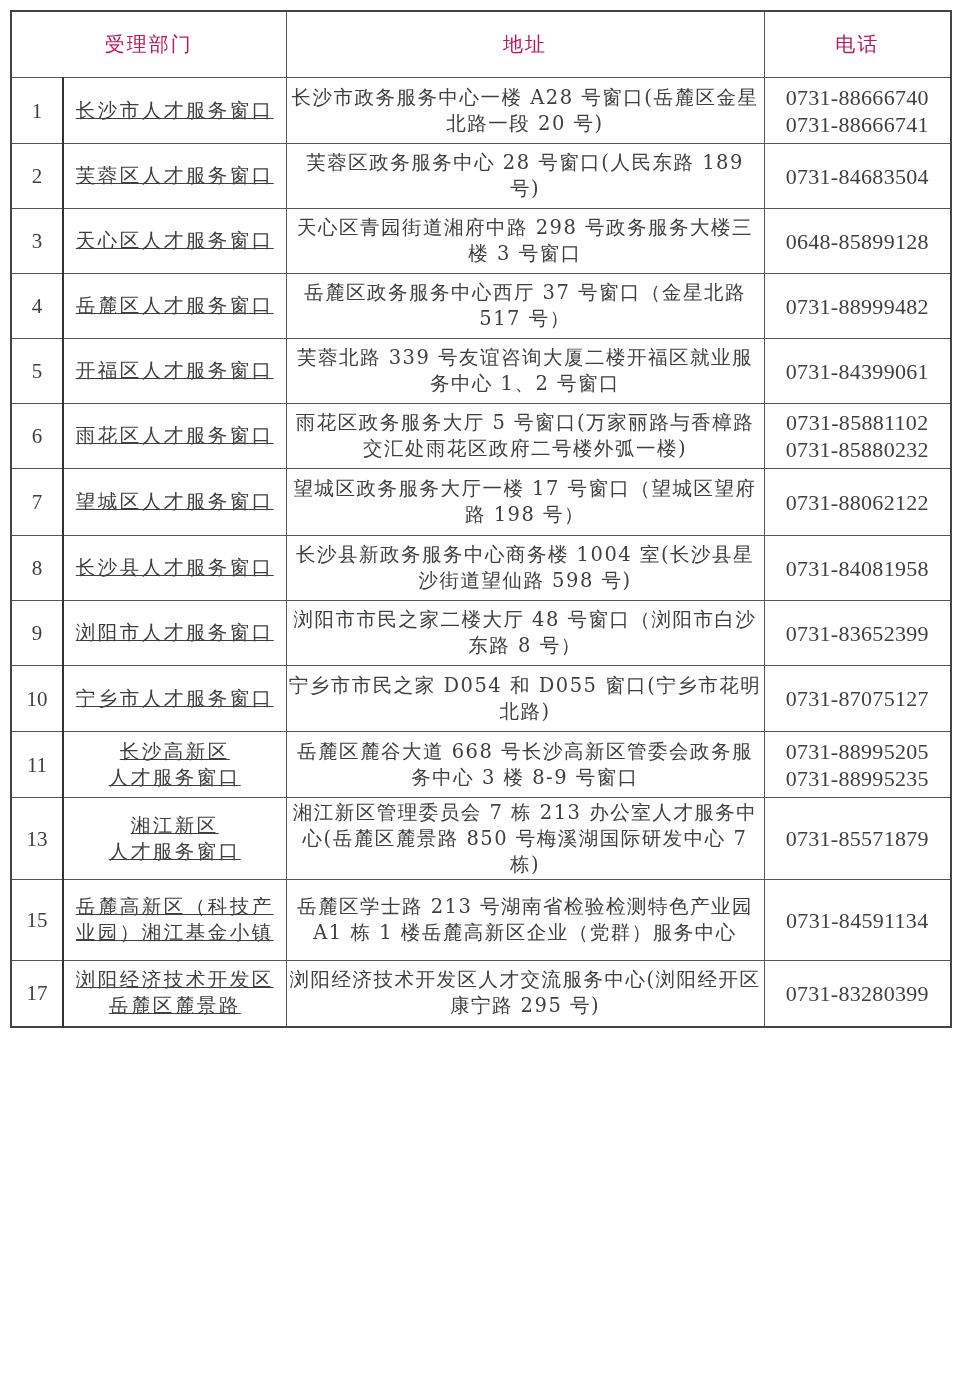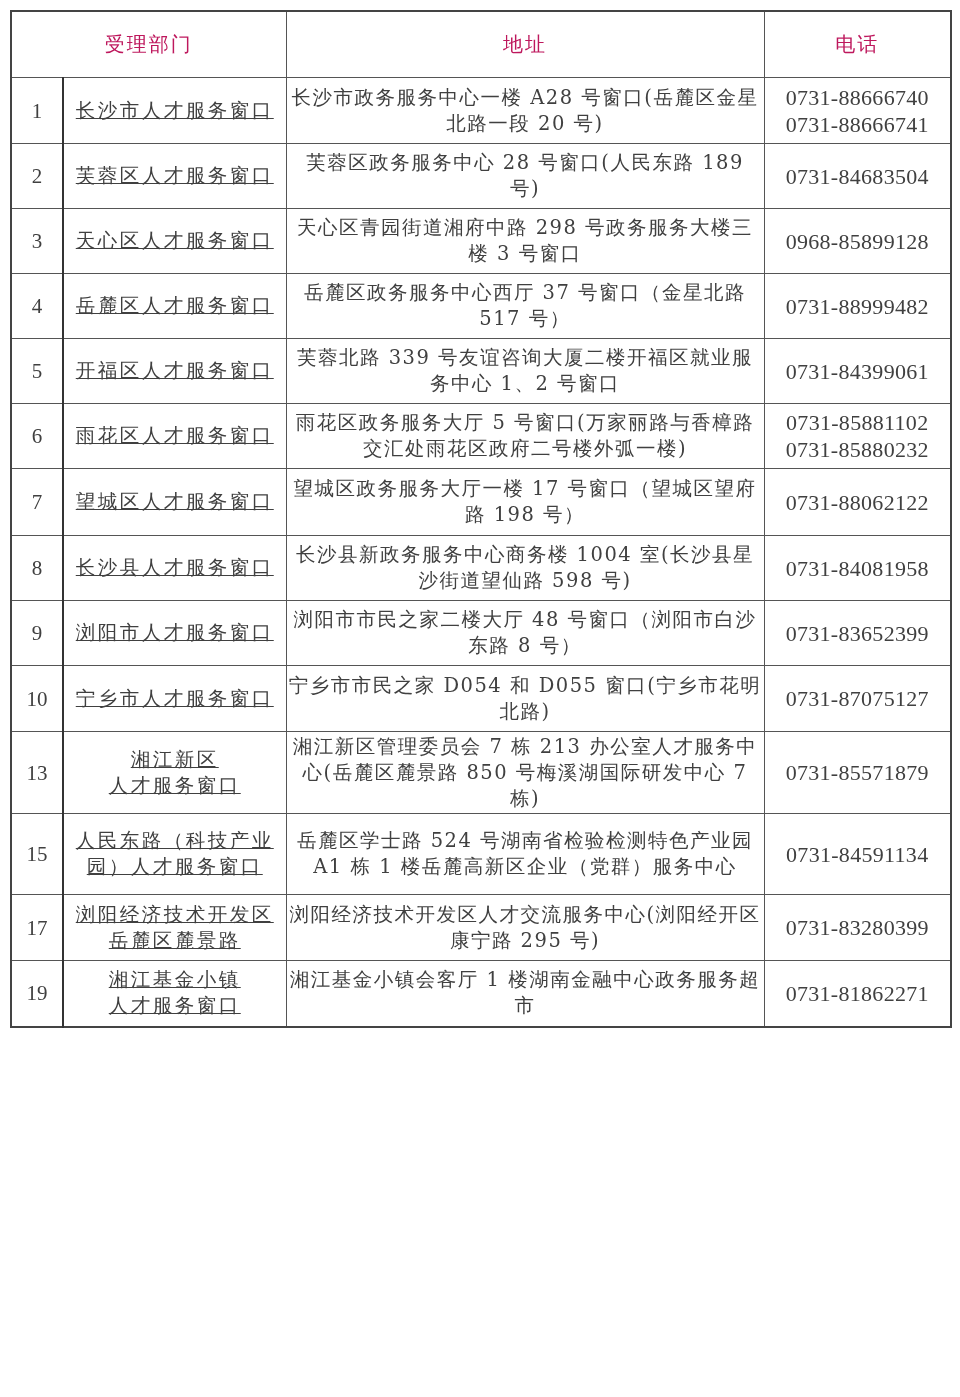--- a/index.html
+++ b/index.html
@@ -55,21 +55,21 @@
         <td class="addr">芙蓉区政务服务中心 28 号窗口(人民东路 189 号)</td>
         <td class="tel">
           <span class="line">0731-84683504</span>
         </td>
       </tr>
       <tr style="height: 65px;">
         <td class="idx">3</td>
         <td class="dept">天心区人才服务窗口</td>
         <td class="addr">天心区青园街道湘府中路 298 号政务服务大楼三楼 3 号窗口</td>
         <td class="tel">
-          <span class="line">0968-85899128</span>
+          <span class="line">0648-85899128</span>
         </td>
       </tr>
       <tr style="height: 65px;">
         <td class="idx">4</td>
         <td class="dept">岳麓区人才服务窗口</td>
         <td class="addr">岳麓区政务服务中心西厅 37 号窗口（金星北路 517 号）</td>
         <td class="tel">
           <span class="line">0731-88999482</span>
         </td>
       </tr>
@@ -115,49 +115,50 @@
         </td>
       </tr>
       <tr style="height: 66px;">
         <td class="idx">10</td>
         <td class="dept">宁乡市人才服务窗口</td>
         <td class="addr">宁乡市市民之家 D054 和 D055 窗口(宁乡市花明北路)</td>
         <td class="tel">
           <span class="line">0731-87075127</span>
         </td>
       </tr>
+      <tr style="height: 66px;">
+        <td class="idx">11</td>
+        <td class="dept">长沙高新区
+人才服务窗口</td>
+        <td class="addr">岳麓区麓谷大道 668 号长沙高新区管委会政务服务中心 3 楼 8-9 号窗口</td>
+        <td class="tel">
+          <span class="line">0731-88995205</span>
+          <span class="line">0731-88995235</span>
+        </td>
+      </tr>
       <tr style="height: 82px;">
         <td class="idx">13</td>
         <td class="dept">湘江新区
 人才服务窗口</td>
         <td class="addr">湘江新区管理委员会 7 栋 213 办公室人才服务中心(岳麓区麓景路 850 号梅溪湖国际研发中心 7 栋)</td>
         <td class="tel">
           <span class="line">0731-85571879</span>
         </td>
       </tr>
       <tr style="height: 81px;">
         <td class="idx">15</td>
-        <td class="dept">人民东路（科技产业园）人才服务窗口</td>
-        <td class="addr">岳麓区学士路 524 号湖南省检验检测特色产业园 A1 栋 1 楼岳麓高新区企业（党群）服务中心</td>
+        <td class="dept">岳麓高新区（科技产业园）湘江基金小镇</td>
+        <td class="addr">岳麓区学士路 213 号湖南省检验检测特色产业园 A1 栋 1 楼岳麓高新区企业（党群）服务中心</td>
         <td class="tel">
           <span class="line">0731-84591134</span>
         </td>
       </tr>
       <tr style="height: 66px;">
         <td class="idx">17</td>
         <td class="dept">浏阳经济技术开发区
 岳麓区麓景路</td>
         <td class="addr">浏阳经济技术开发区人才交流服务中心(浏阳经开区康宁路 295 号)</td>
         <td class="tel">
           <span class="line">0731-83280399</span>
         </td>
       </tr>
-      <tr style="height: 66px;">
-        <td class="idx">19</td>
-        <td class="dept">湘江基金小镇
-人才服务窗口</td>
-        <td class="addr">湘江基金小镇会客厅 1 楼湖南金融中心政务服务超市</td>
-        <td class="tel">
-          <span class="line">0731-81862271</span>
-        </td>
-      </tr>
     </tbody>
 </table>
 
 </body></html>

